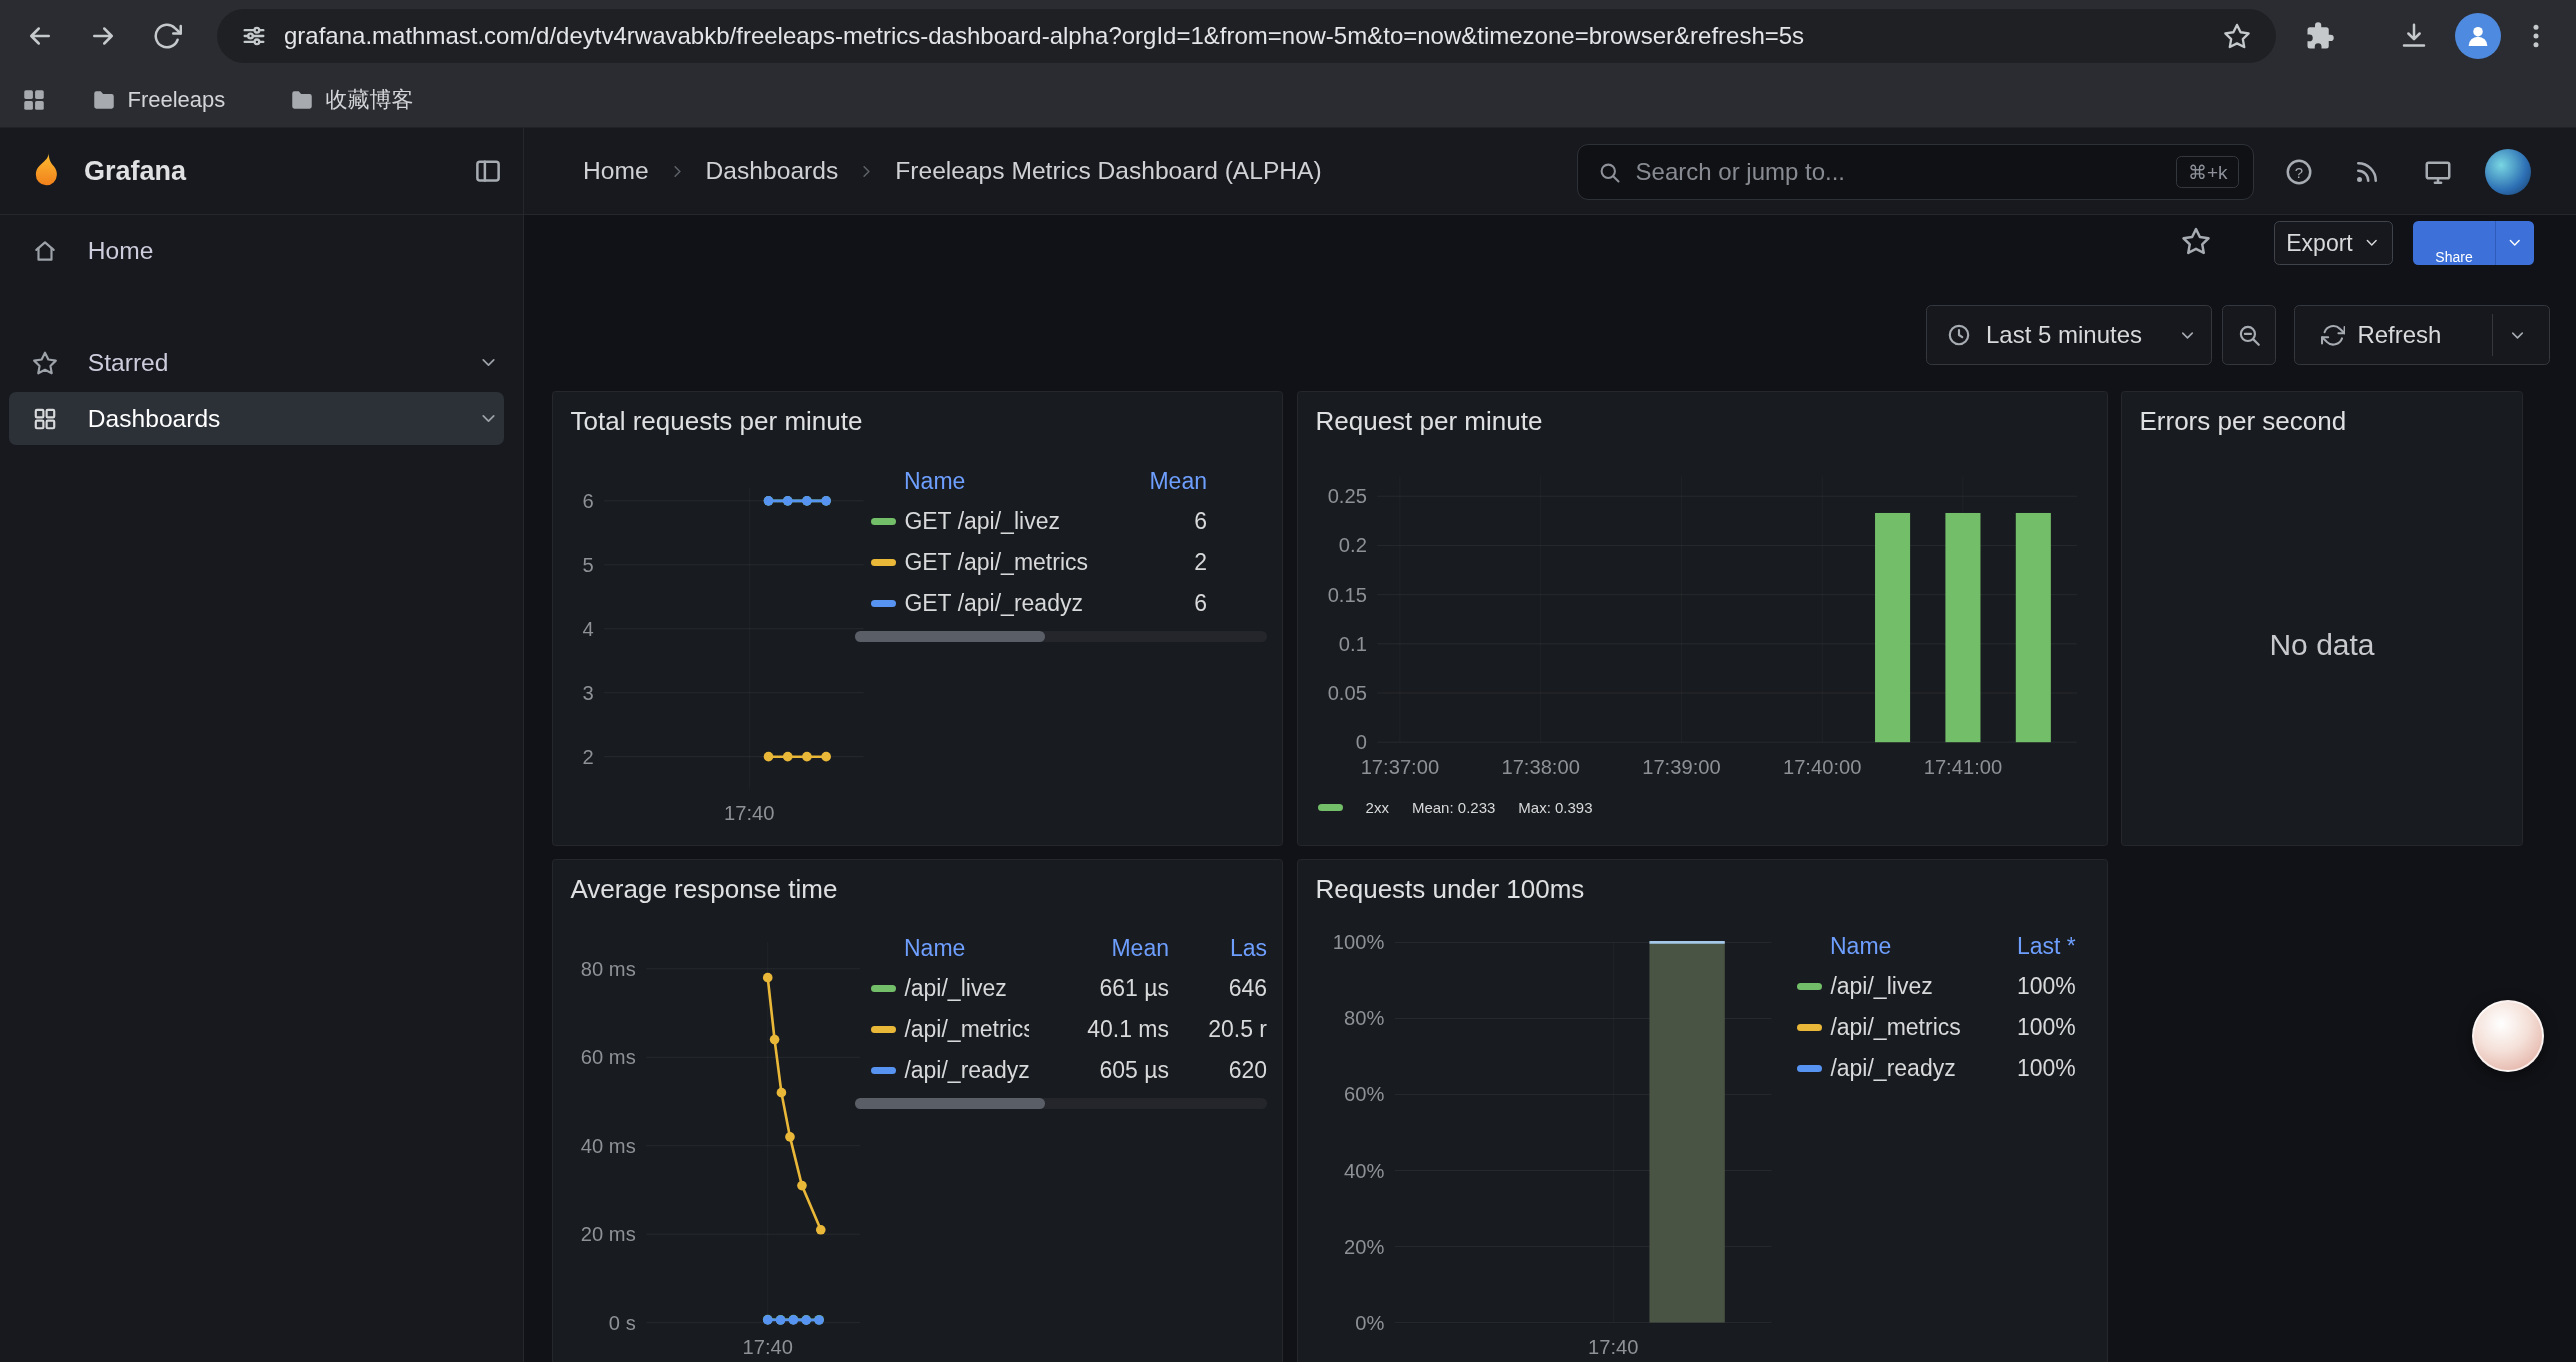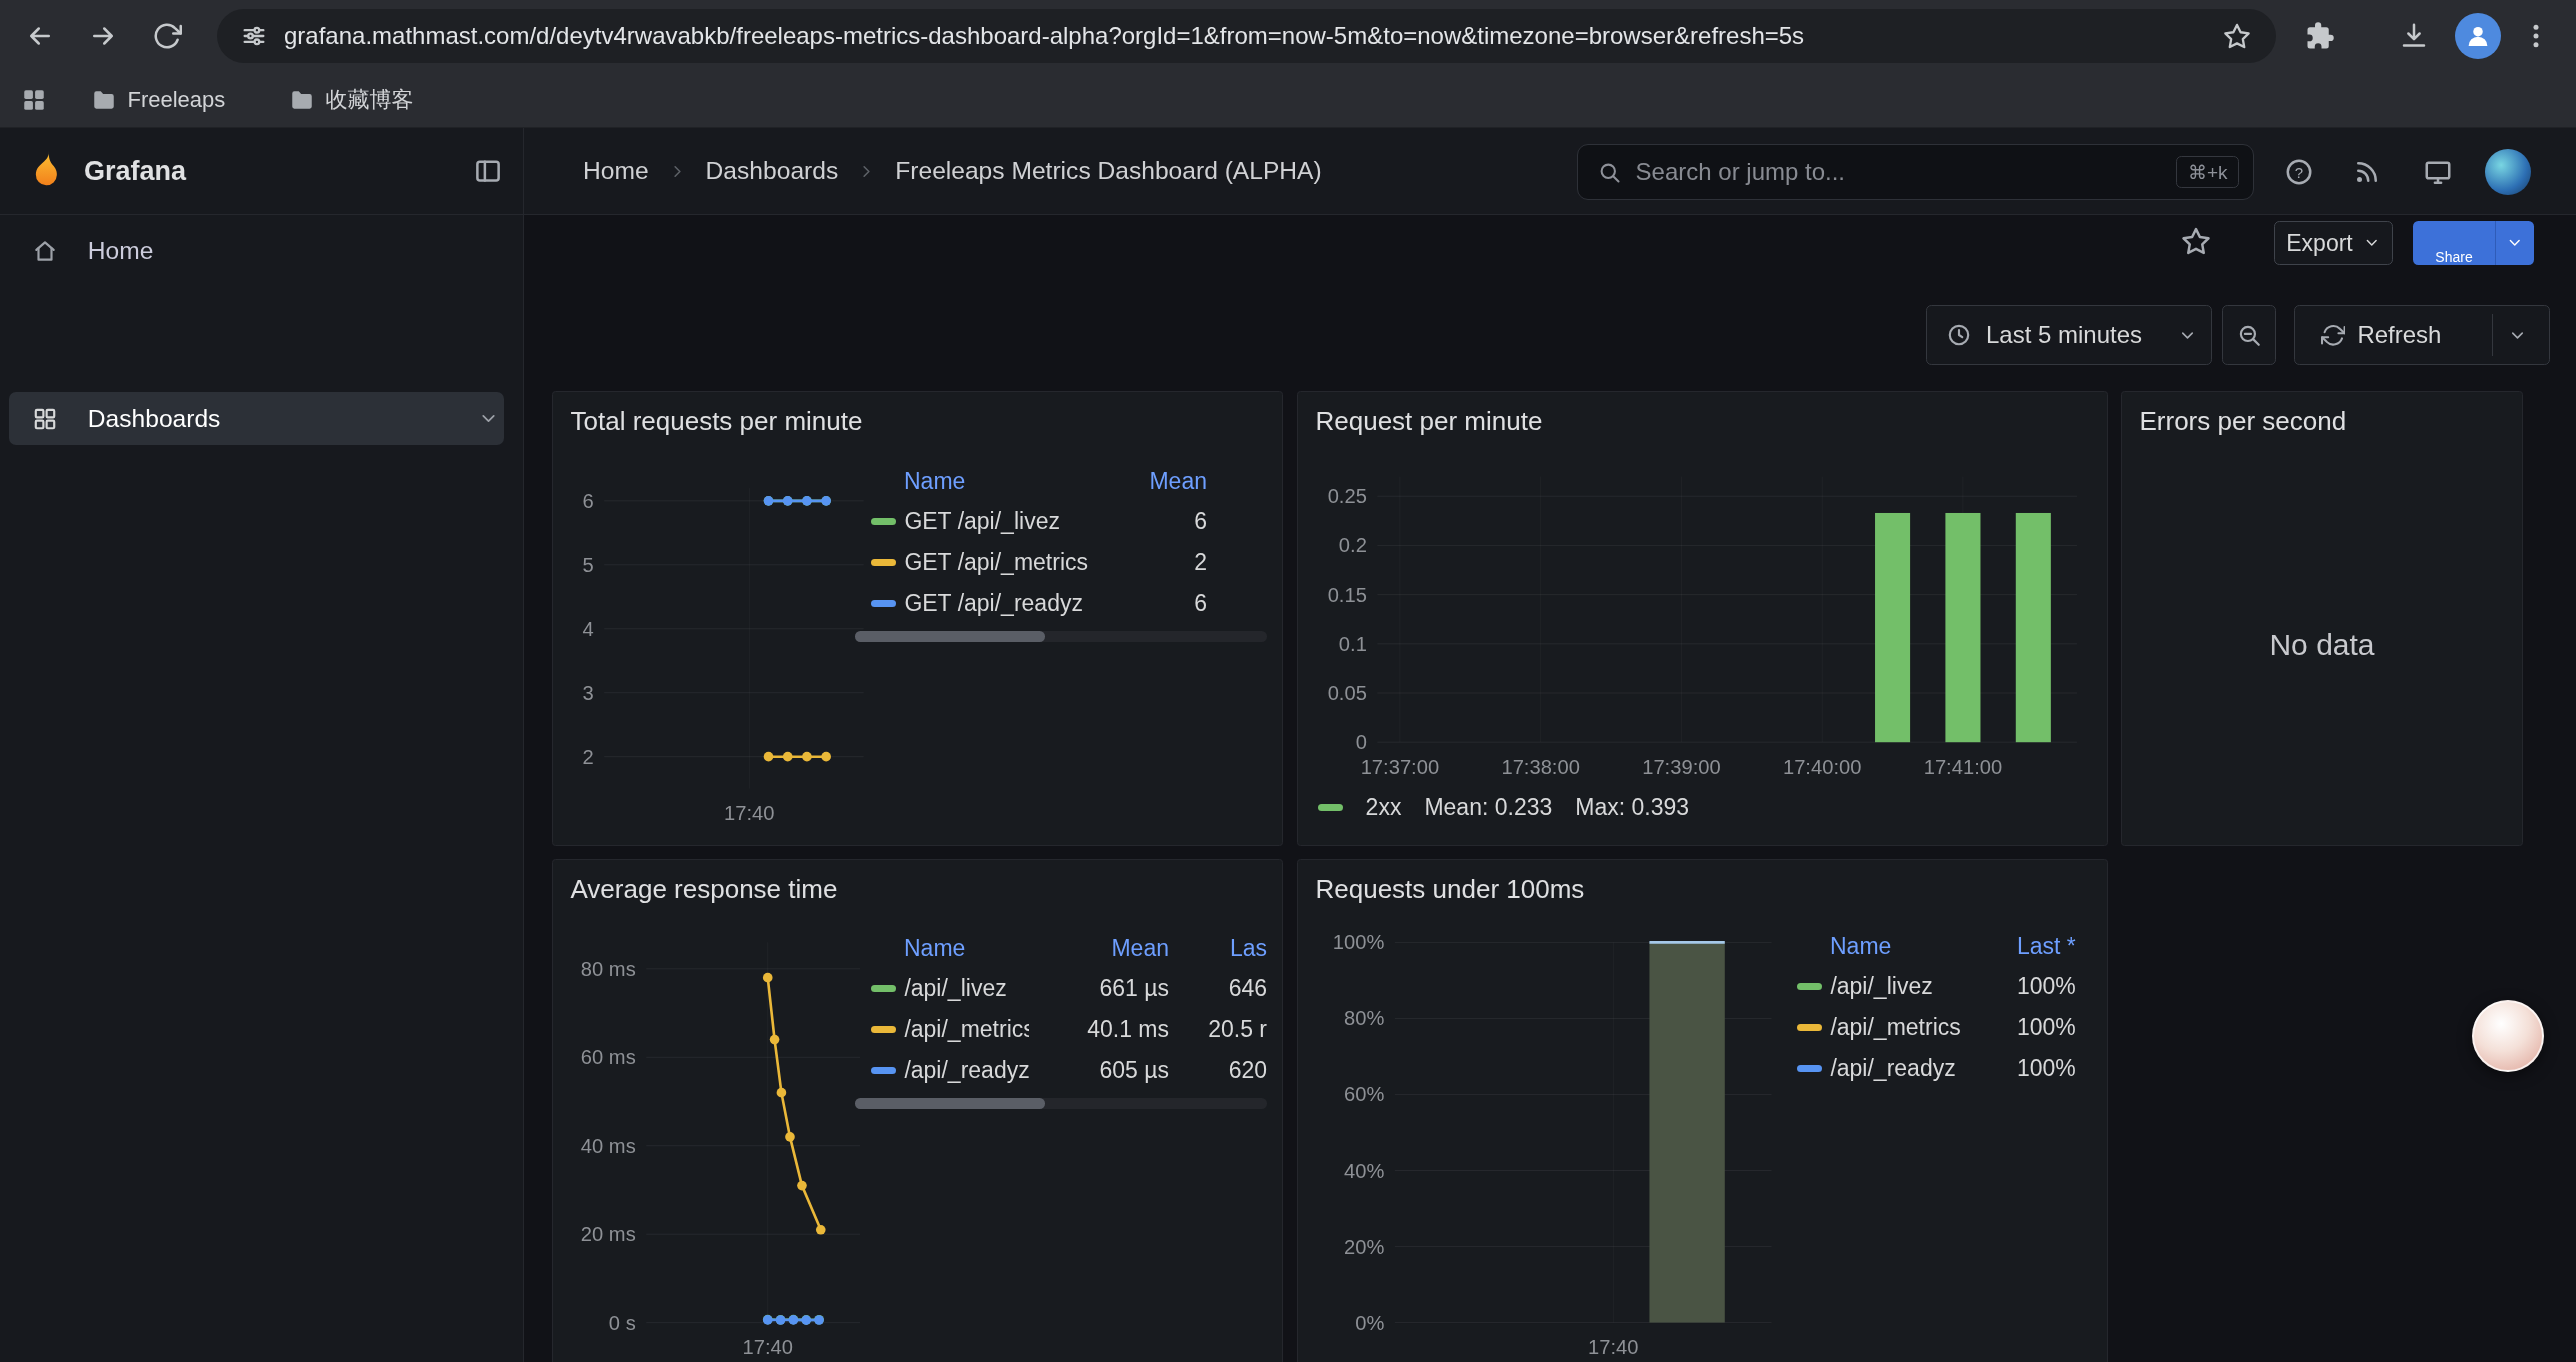--- a/index.html
+++ b/index.html
@@ -72,21 +72,21 @@
 
   .legend{position:absolute;font-size:23px;color:#d8d9da}
   .lg-head{display:flex;align-items:center;height:39px;color:#6e9fff}
   .lg-head .lg-name{margin-left:49px}
   .lg-row{display:flex;align-items:center;height:41px;cursor:pointer}
   .sw{width:24.6px;height:7px;border-radius:3.5px;margin:0 8.8px 0 16px;flex:none}
   .lg-name{flex:1;white-space:nowrap;overflow:hidden;cursor:pointer}
   .lg-val{text-align:right;flex:none;white-space:nowrap}
   .hscroll{position:absolute;left:0;height:10.5px;background:#24262b;border-radius:5.3px;cursor:pointer}
   .hthumb{width:46%;height:10.5px;background:#5a5e66;border-radius:5.3px;cursor:grab}
-  .legend2{position:absolute;display:flex;align-items:center;gap:23px;font-size:23px;color:#d8d9da;height:35px}
+  .legend2{position:absolute;display:flex;align-items:center;gap:23px;font-size:15px;color:#d8d9da;height:35px}
   .legend2 .sw{margin:0}
 
   .float-avatar{position:absolute;left:2472px;top:1000px;width:72px;height:72px;border-radius:50%;cursor:pointer;
                 background:radial-gradient(circle at 40% 32%, #ffffff 0%, #f4e0d8 45%, #e6b9ae 80%, #d9a49c 100%);
                 border:2.6px solid rgba(255,255,255,.75);box-shadow:0 3.5px 14px rgba(0,0,0,.5)}
 </style>
 </head>
 <body>
 
 <div class="app">
@@ -238,20 +238,33 @@
   <div class="gf-avatar"></div>
 
   <div class="nav-row" style="top:224px">
     <span class="n-icon">
       <svg class="ic" width="26" height="26" viewBox="0 0 24 24">
           <path d="M4 11l8-7 8 7"></path>
           <path d="M6 9.5V20h12V9.5"></path>
         </svg>
       </span>
     <span class="nav-label">Home</span>
+  </div>
+  <div class="nav-row" style="top:336px">
+    <span class="n-icon">
+      <svg class="ic" width="26" height="26" viewBox="0 0 24 24">
+          <path d="M12 2.5l3.1 6.3 6.9 1-5 4.9 1.2 6.8L12 18.3 5.8 21.5 7 14.7l-5-4.9 6.9-1z"></path>
+        </svg>
+      </span>
+    <span class="nav-label">Starred</span>
+    <span class="nav-chev">
+      <svg class="ic" width="21" height="21" viewBox="0 0 24 24">
+          <path d="M6 9l6 6 6-6"></path>
+        </svg>
+      </span>
   </div>
   <div class="nav-row active" style="top:392px">
     <span class="n-icon">
       <svg class="ic" width="26" height="26" viewBox="0 0 24 24">
           <rect x="3.5" y="3.5" width="7" height="7" rx="1"></rect>
           <rect x="13.5" y="3.5" width="7" height="7" rx="1"></rect>
           <rect x="3.5" y="13.5" width="7" height="7" rx="1"></rect>
           <rect x="13.5" y="13.5" width="7" height="7" rx="1"></rect>
         </svg>
       </span>

